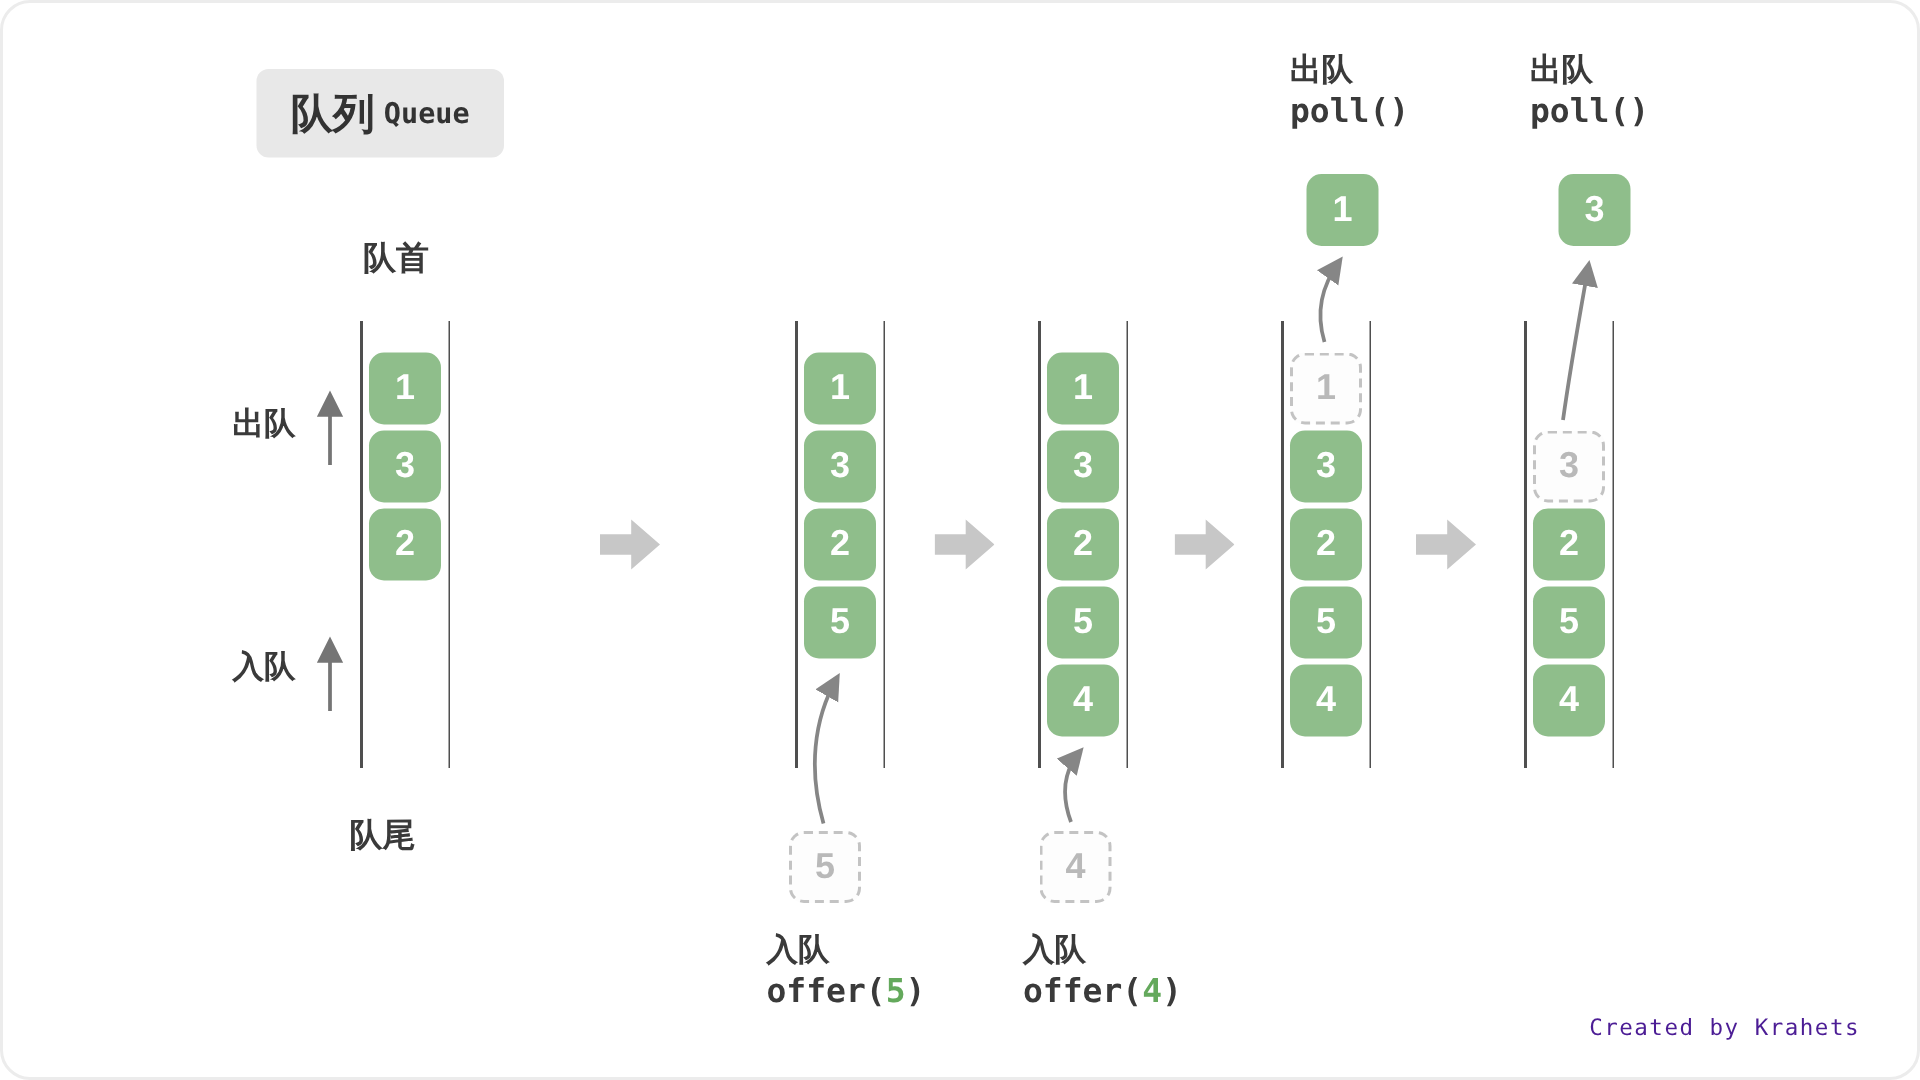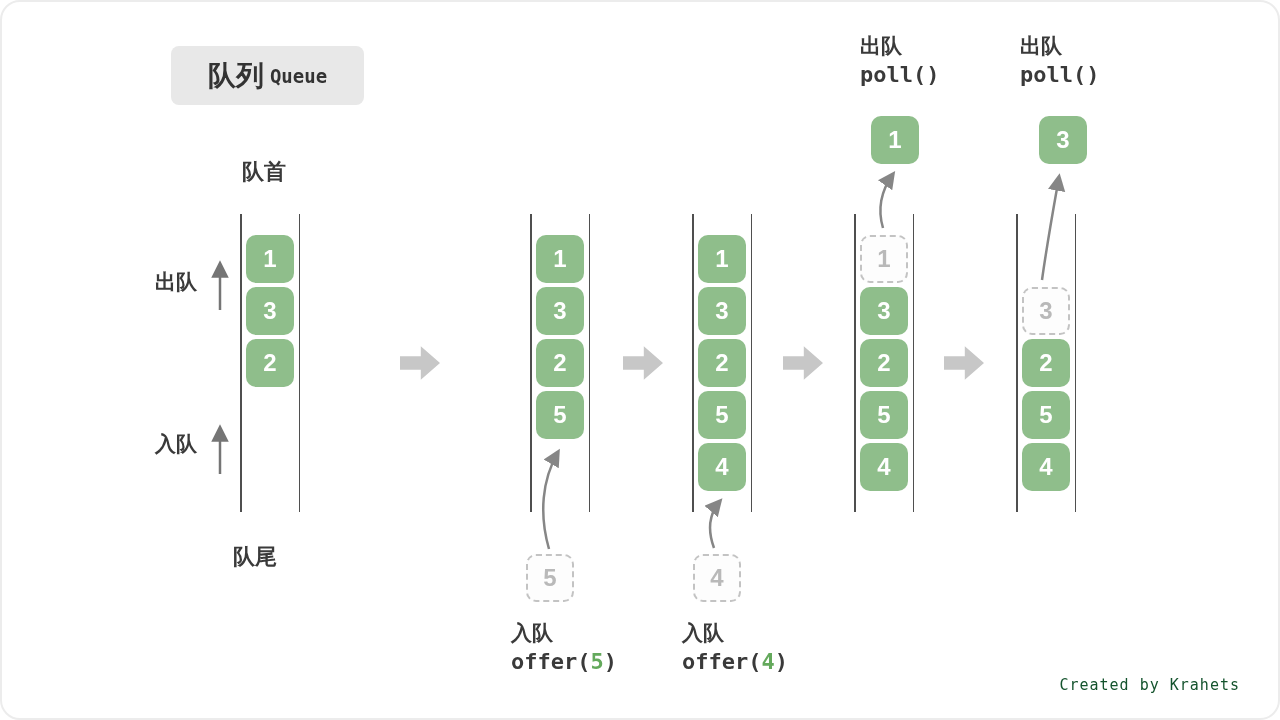--- a/index.html
+++ b/index.html
@@ -1,40 +1,40 @@
 <!DOCTYPE html>
 <html style="--green: #8FBE8B; --code-green: #64A95C;"><head>
 <meta charset="utf-8">
 <style>
   html,body{margin:0;padding:0;background:#ffffff;}
   .canvas{position:relative;width:1280px;height:720px;background:#fff;border:2px solid #ececec;
     border-radius:20px;box-sizing:border-box;overflow:hidden;
     font-family:"Liberation Sans",sans-serif;color:#3a3a3a;}
   #queues{position:absolute;left:0;top:0;width:100%;height:100%;}
   svg.overlay{position:absolute;left:0;top:0;pointer-events:none;}
-  .title-box{position:absolute;left:169px;top:44px;width:193px;height:59px;background:#e8e8e8;
+  .title-box{position:absolute;left:169px;top:44px;width:165px;height:59px;background:#e8e8e8;
     border-radius:8px;display:flex;align-items:center;justify-content:center;gap:6px;}
   .title-zh{font-size:28px;font-weight:bold;color:#333;}
   .title-en{font-family:"DejaVu Sans Mono",monospace;font-size:19px;font-weight:600;color:#333;}
   .pos-label{position:absolute;font-size:22px;font-weight:bold;}
   .side-label{position:absolute;font-size:21px;font-weight:bold;}
   .queue{position:absolute;}
   .qline{position:absolute;top:0;width:1.5px;height:100%;background:#4f4f4f;}
   .cell{position:absolute;width:48px;height:48px;border-radius:10px;display:flex;align-items:center;
     justify-content:center;font-weight:bold;font-size:24px;box-sizing:border-box;}
   .cell.solid{background:var(--green,#8FBE8B);color:#fff;}
   .cell.dashed{border:2px dashed #c3c3c3;background:#fdfdfd;color:#b9b9b9;font-weight:600;}
   .block-arrow{position:absolute;width:40px;height:38px;background:#c7c7c7;
     clip-path:polygon(0 32%,52% 32%,52% 6%,100% 50%,52% 94%,52% 68%,0 68%);}
   .op{position:absolute;}
   .op .zh{font-size:21px;font-weight:600;display:block;}
   .op .code{font-family:"DejaVu Sans Mono",monospace;font-size:22px;font-weight:600;display:block;margin-top:2px;}
   .code .arg{color:var(--code-green,#64A95C);font-weight:bold;}
   .watermark{position:absolute;right:38px;bottom:24px;font-family:"DejaVu Sans Mono",monospace;
-    font-size:15px;color:#14532d;letter-spacing:1px;}
+    font-size:15px;color:#4c1d95;letter-spacing:1px;}
 </style>
 </head>
 <body>
 
 <div class="canvas">
 
   <svg class="overlay" width="1280" height="720">
     <defs>
       <marker id="ah" markerWidth="9" markerHeight="8" refX="5.5" refY="3.5" orient="auto">
         <polygon points="0 0, 7 3.5, 0 7" fill="#868686"></polygon>

